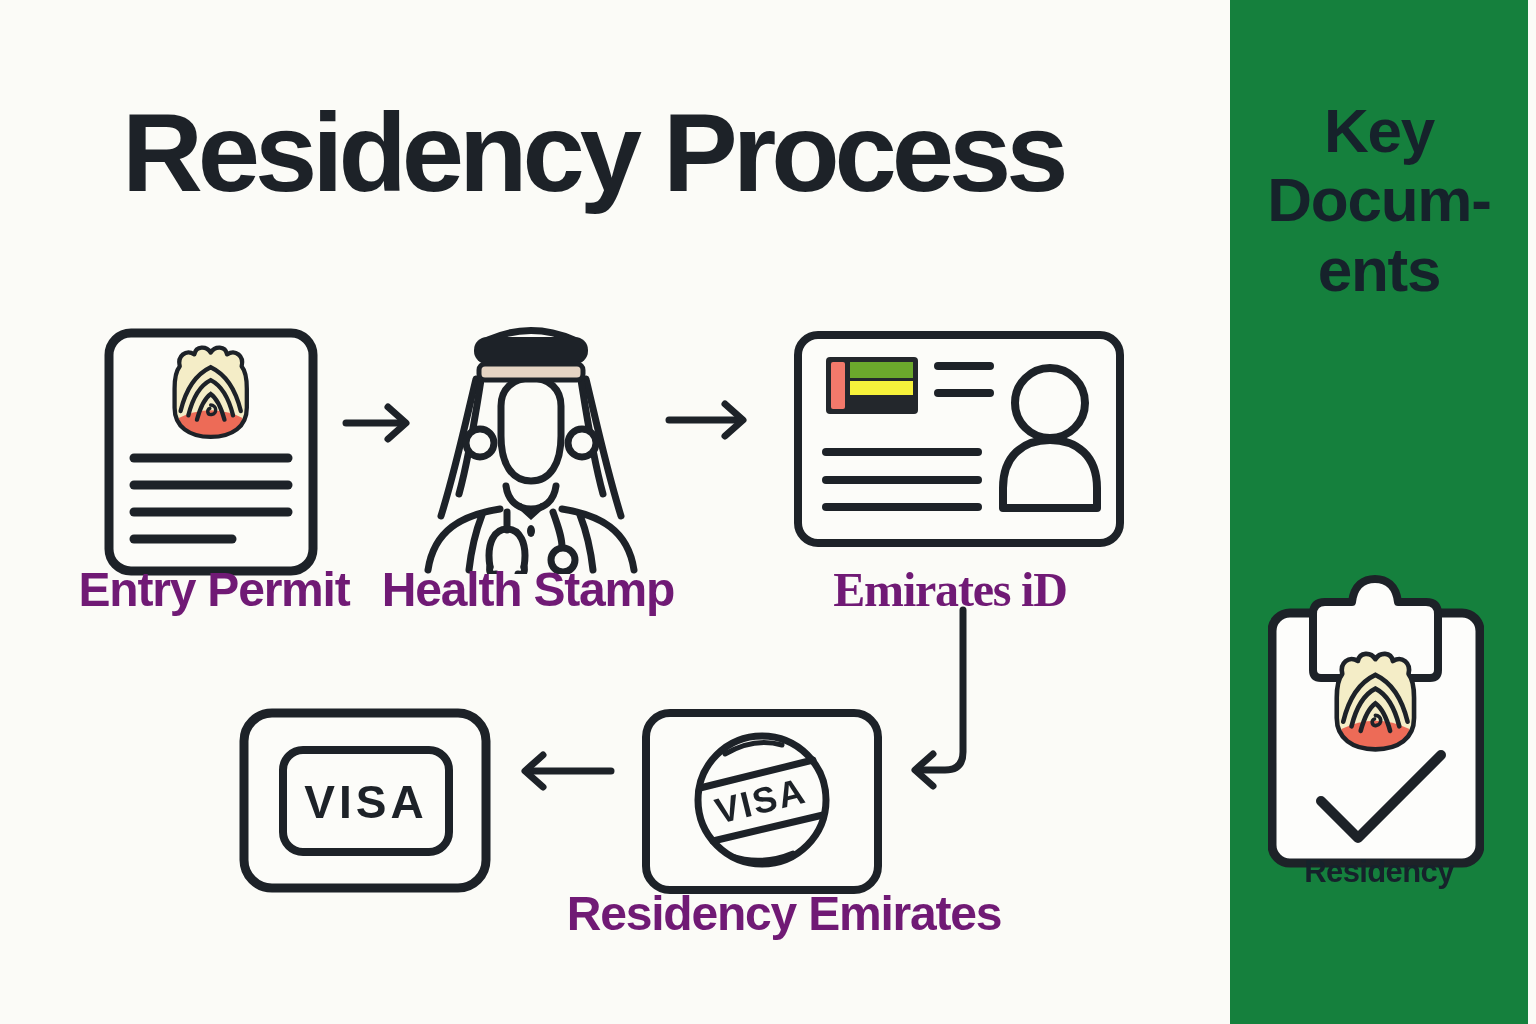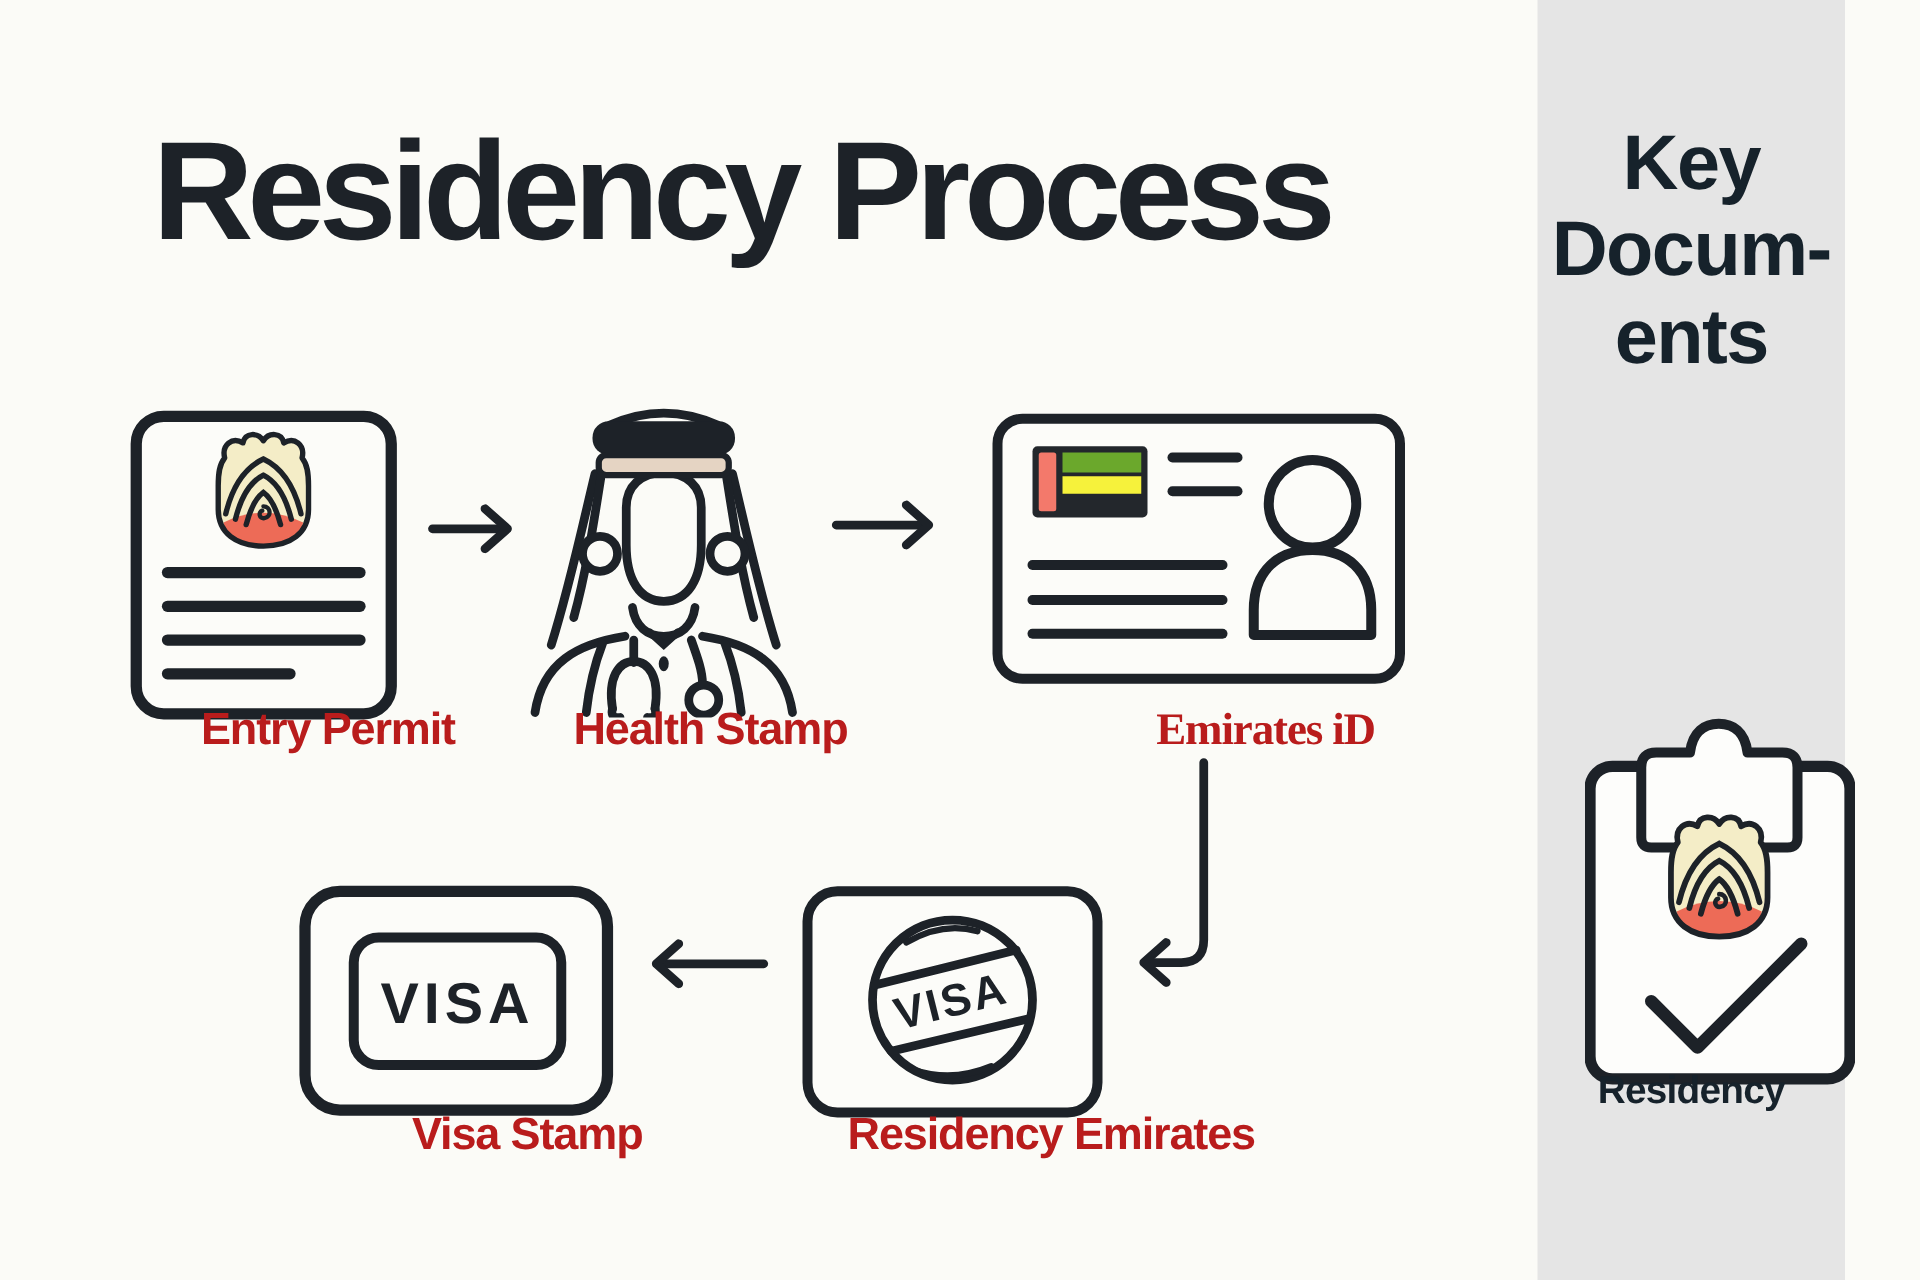--- a/index.html
+++ b/index.html
@@ -24,35 +24,35 @@
     top: 88px;
     font-size: 112px;
     font-weight: 700;
     letter-spacing: -0.045em;
     color: #1d2228;
     white-space: nowrap;
   }
   .icon { position: absolute; margin-top: 36px; }
   .step-label {
     position: absolute;
-    font-size: 36px;
+    font-size: 48px;
     font-weight: 700;
     letter-spacing: -0.025em;
-    color: #b91c1c;
-    text-align: right;
+    color: #701a75;
+    text-align: center;
     white-space: nowrap;
   }
   .overlay { position: absolute; left: 0; top: 0; pointer-events: none; }
   .sidebar {
     position: absolute;
     left: 1230px;
     top: 0;
-    width: 246px;
+    width: 298px;
     height: 1024px;
-    background: #e5e5e5;
+    background: #15803d;
   }
   .sidebar-title {
     position: absolute;
     left: 0;
     top: 96px;
     width: 100%;
     text-align: center;
     font-size: 62px;
     font-weight: 700;
     letter-spacing: -0.02em;
@@ -204,21 +204,20 @@
           <path d="M963,610 L963,752 Q963,770 945,770 L917,770"></path>
           <path d="M933,754 L915,770 L933,786"></path>
         </g>
       </g>
     </svg>
 
     <div class="step-label" style="left:64px;  top:562px; width:300px;">Entry Permit</div>
     <div class="step-label" style="left:378px; top:562px; width:300px;">Health Stamp</div>
     <div class="step-label" style="left:800px; top:562px; width:300px;font-family:Liberation Serif, serif;">Emirates iD</div>
     <div class="step-label" style="left:564px; top:886px; width:440px;">Residency Emirates</div>
-    <div class="step-label" style="left:214px; top:886px; width:300px;">Visa Stamp</div>
   </div>
 
   <aside class="sidebar">
     <div class="sidebar-title">Key
 Docum-
 ents</div>
 
     <div class="icon" style="left:38px; top:538px;">
       <svg width="216" height="300" viewBox="0 0 216 300">
         <rect x="4" y="39" width="208" height="250" rx="18" fill="#fdfdfb" stroke="#1d2228" stroke-width="9"></rect>

